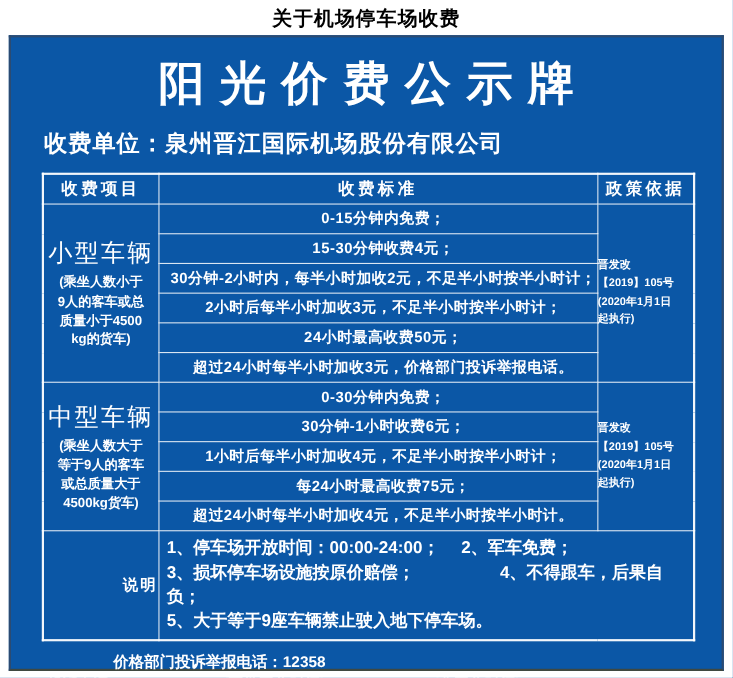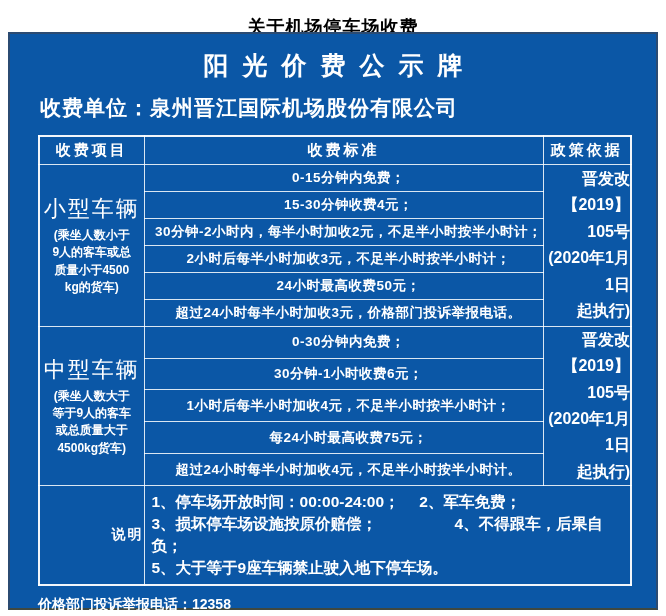--- a/index.html
+++ b/index.html
@@ -6,42 +6,42 @@
   html, body {
     width: 666px; height: 616px;
     background: #ffffff;
     font-family: "Liberation Sans", sans-serif;
     overflow: hidden;
   }
   .page { position: relative; width: 666px; height: 616px; }
 
   .page-title {
     text-align: center;
-    padding-top: 15px;
+    padding-top: 5px;
     font-size: 18px;
     font-weight: bold;
     color: #000000;
     letter-spacing: 1px;
   }
 
   .board {
     position: absolute;
     left: 8px; top: 32px;
     width: 650px; height: 578px;
     background: #0b57a6;
     border: 2px solid #2b4b72;
     border-bottom-color: #3f4840;
   }
 
   .board-title {
     margin-top: 16px;
     text-align: center;
     color: #ffffff;
     font-weight: bold;
-    font-size: 25px;
+    font-size: 42px;
     letter-spacing: 14px;
     padding-left: 14px;
     line-height: 1.25;
   }
 
   .board-unit {
     margin: 13px 0 12px 30px;
     color: #ffffff;
     font-weight: bold;
     font-size: 21px;
@@ -86,22 +86,22 @@
     letter-spacing: 2px;
   }
   .veh-desc {
     margin-top: 3px;
     font-size: 12px;
     font-weight: 600;
     line-height: 1.45;
     white-space: pre-line;
   }
   td.policy {
-    text-align: right;
-    font-size: 16px;
+    text-align: left;
+    font-size: 10px;
     font-weight: 600;
     line-height: 1.65;
     white-space: pre-line;
   }
   td.notes-label {
     height: 70px;
     text-align: right;
     font-size: 14px;
     font-weight: bold;
     letter-spacing: 2px;
@@ -115,21 +115,21 @@
   .notes div { white-space: pre-wrap; }
 
   .board-footer {
     margin: 9px 0 0 28px;
     color: #ffffff;
     font-weight: bold;
     font-size: 14px;
     line-height: 1.42;
   }
   .footer-line { display: flex; }
-  .footer-line .f-left { flex: 0 0 258px; }
+  .footer-line .f-left { flex: 0 0 258px; text-align: right; }
 </style>
 </head>
 <body>
 
 <div class="page">
 
   <div class="page-title">关于机场停车场收费</div>
 
   <div class="board">
 

